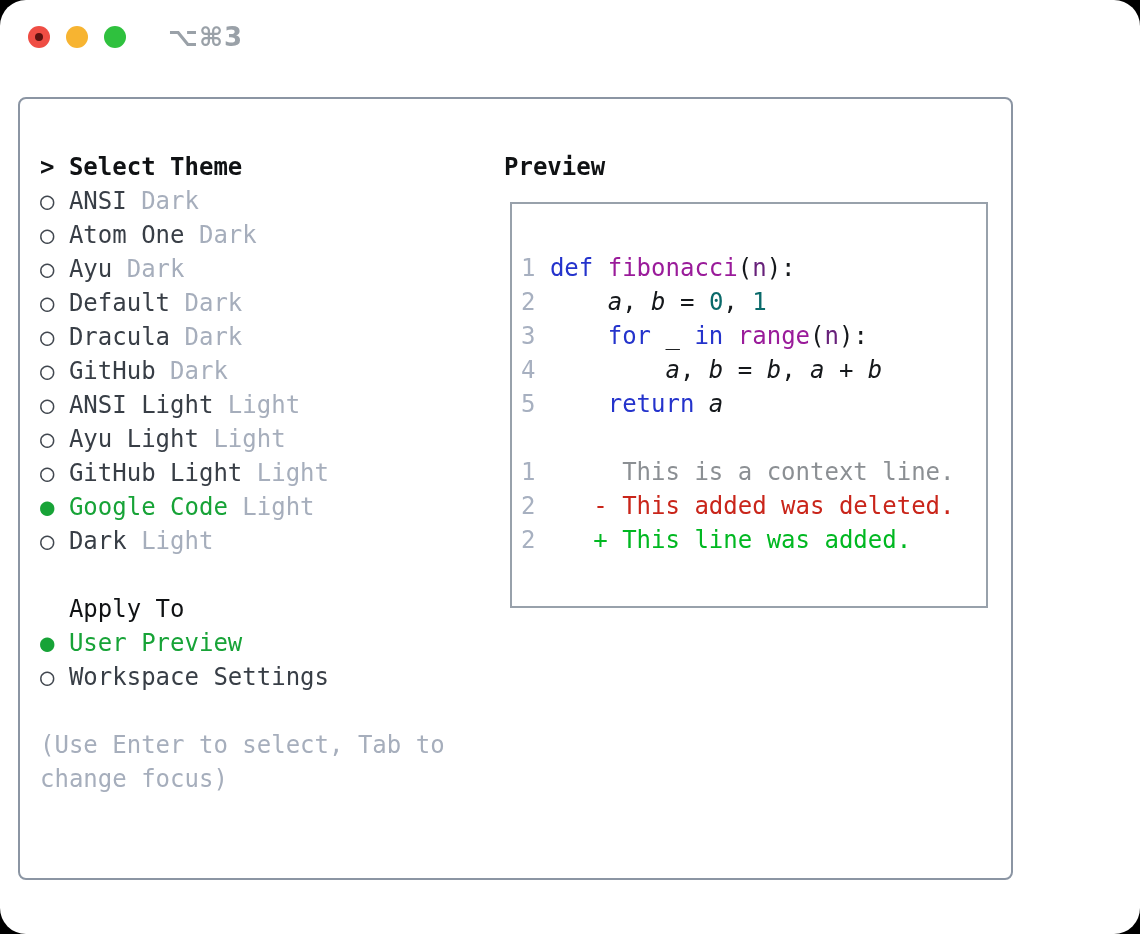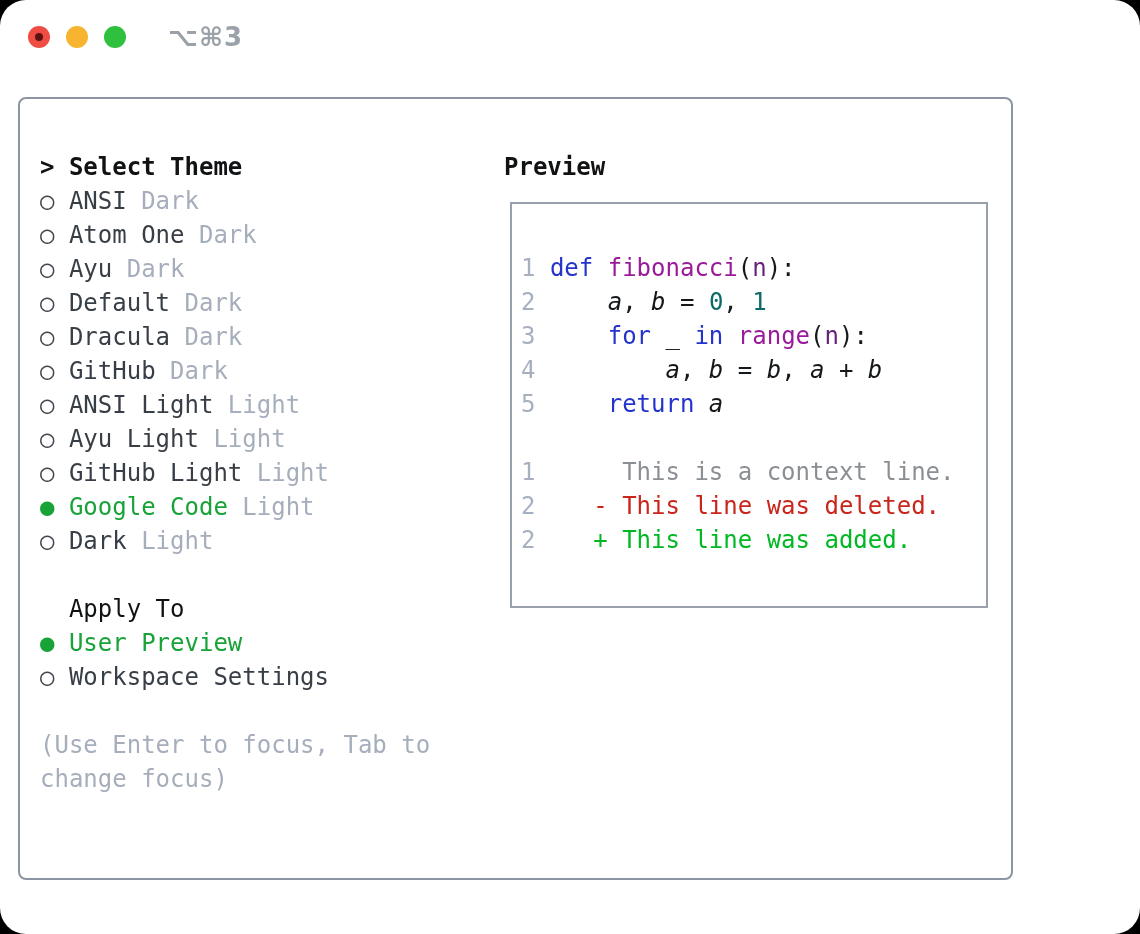--- a/index.html
+++ b/index.html
@@ -88,36 +88,36 @@
           <div class="row"><span class="dot sel">●</span><span> </span><span class="name sel">Google Code</span><span class="muted"> Light</span></div>
           <div class="row"><span class="dot">○</span><span> </span><span class="name">Dark</span><span class="muted"> Light</span></div>
         </div>
       <div class="row"> </div>
       <div class="row header-sub indent2" style="color:var(--heading);"><span>Apply To</span></div>
       <div id="apply-rows">
           <div class="row"><span class="dot sel">●</span><span> </span><span class="name sel">User Preview</span></div>
           <div class="row"><span class="dot">○</span><span> </span><span class="name">Workspace Settings</span></div>
         </div>
       <div class="row"> </div>
-      <div class="row help">(Use Enter to focus, Tab to</div>
+      <div class="row help">(Use Enter to select, Tab to</div>
       <div class="row help">change focus)</div>
     </div>
 
     <div class="row preview-label">Preview</div>
 
     <div class="preview-box">
       <div id="code-rows">
           <div class="row"><span class="gutter">1 </span><span class="kwd">def</span><span class="pln"> </span><span class="fn">fibonacci</span><span class="pun">(</span><span class="param">n</span><span class="pun">):</span></div>
           <div class="row"><span class="gutter">2 </span><span class="pln">    </span><span class="var">a</span><span class="pun">, </span><span class="var">b</span><span class="pun"> = </span><span class="lit">0</span><span class="pun">, </span><span class="lit">1</span></div>
           <div class="row"><span class="gutter">3 </span><span class="pln">    </span><span class="kwd">for</span><span class="pln"> _ </span><span class="kwd">in</span><span class="pln"> </span><span class="fn">range</span><span class="pun">(</span><span class="param">n</span><span class="pun">):</span></div>
           <div class="row"><span class="gutter">4 </span><span class="pln">        </span><span class="var">a</span><span class="pun">, </span><span class="var">b</span><span class="pun"> = </span><span class="var">b</span><span class="pun">, </span><span class="var">a</span><span class="pun"> + </span><span class="var">b</span></div>
           <div class="row"><span class="gutter">5 </span><span class="pln">    </span><span class="kwd">return</span><span class="pln"> </span><span class="var">a</span></div>
         </div>
       <div class="row"> </div>
       <div id="diff-rows">
           <div class="row"><span class="gutter">1</span><span class="pln">    </span><span class="context">  </span><span class="context">This is a context line.</span></div>
-          <div class="row"><span class="gutter">2</span><span class="pln">    </span><span class="del">- </span><span class="del">This line was deleted.</span></div>
+          <div class="row"><span class="gutter">2</span><span class="pln">    </span><span class="del">- </span><span class="del">This added was deleted.</span></div>
           <div class="row"><span class="gutter">2</span><span class="pln">    </span><span class="add">+ </span><span class="add">This line was added.</span></div>
         </div>
     </div>
 
   </div>
 </div>
 
 </body></html>

